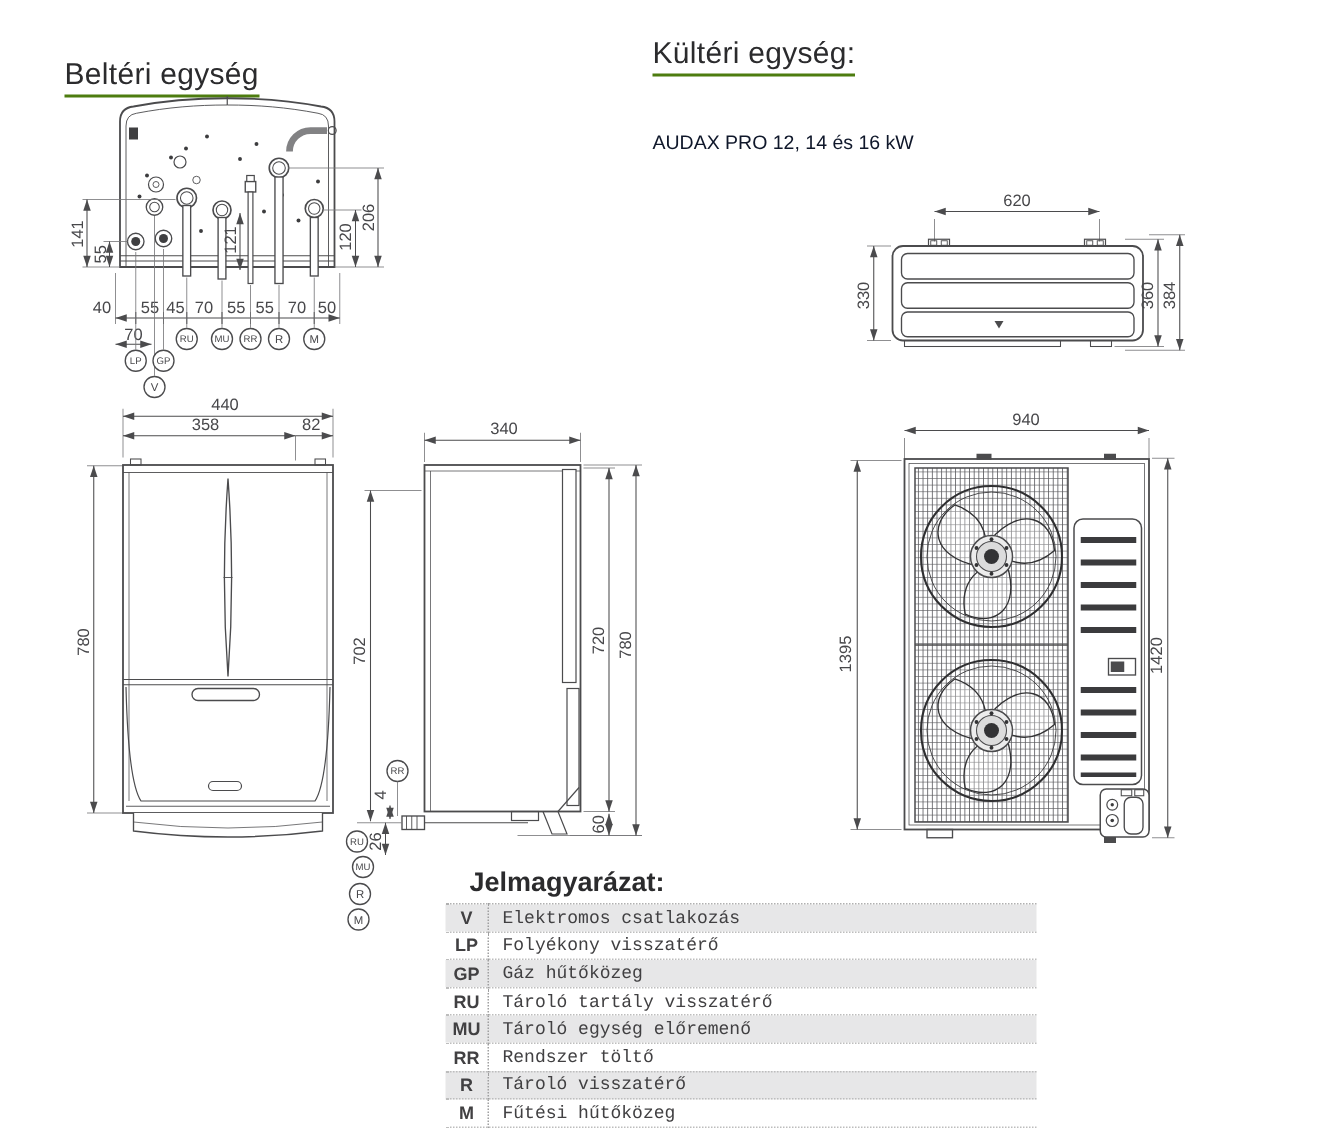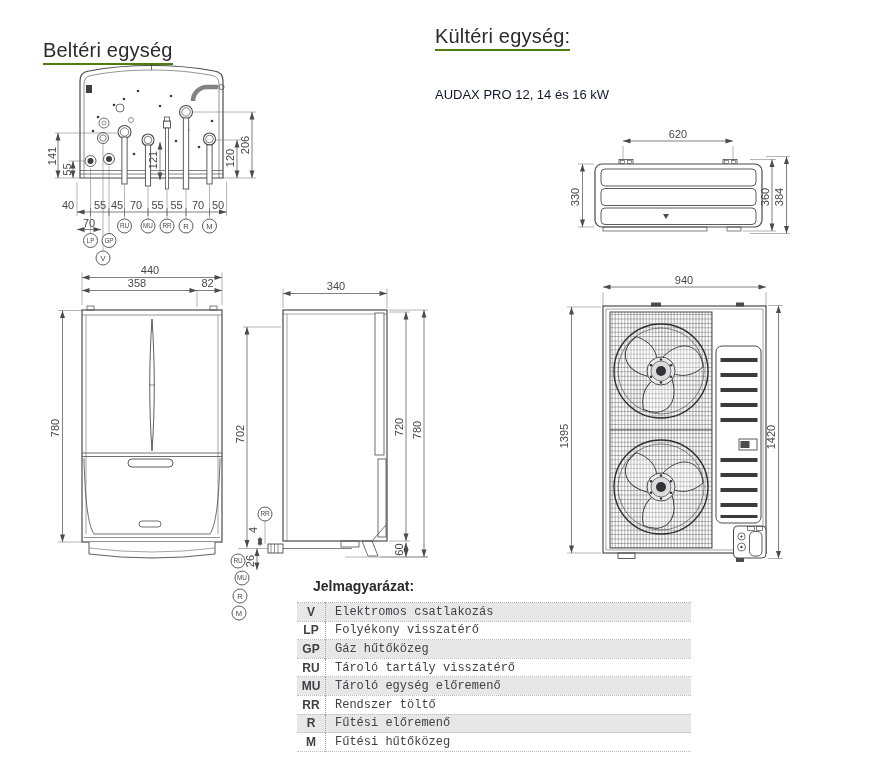--- a/index.html
+++ b/index.html
@@ -1,21 +1,21 @@
 <!DOCTYPE html>
 <html><head>
 <meta charset="utf-8">
 <style>
   html,body{margin:0;padding:0;background:#fff;}
   .canvas{position:relative;width:893px;height:761px;background:#ffffff;
           font-family:"Liberation Sans","DejaVu Sans",sans-serif;overflow:hidden;}
   .ttl{position:absolute;font-size:20px;color:#2b2b2d;letter-spacing:0.2px;}
   .ttl .u{border-bottom:2px solid #4d7c0f;padding-bottom:2px;}
   .model{position:absolute;font-size:13px;color:#0f172a;}
-  .legend-title{position:absolute;font-size:14px;font-weight:bold;color:#2b2b2d;}
+  .legend-title{position:absolute;font-size:18px;font-weight:bold;color:#2b2b2d;}
   table.legend{position:absolute;left:297px;top:602px;width:394px;border-collapse:collapse;
                font-size:12px;color:#414042;border-top:1px dotted #b0b0b0;border-bottom:1px dotted #b0b0b0;}
   table.legend tr{border-bottom:1px dotted #bdbdbd;}
   table.legend tr.alt{background:#e7e7e8;}
   table.legend td{height:17.6px;padding:0;vertical-align:middle;}
   table.legend td.k{width:28px;text-align:center;font-weight:bold;border-right:1px dotted #9f9fa0;}
   table.legend td.d{padding-left:9px;font-family:Liberation Mono, monospace;}
   svg{position:absolute;left:0;top:0;}
   svg text{font-family:"Liberation Sans","DejaVu Sans",sans-serif;stroke:none;}
   svg text.dt{font-size:11px;fill:#48484b;}
@@ -426,21 +426,21 @@
       <tr class="alt">
         <td class="k">MU</td>
         <td class="d">Tároló egység előremenő</td>
       </tr>
       <tr>
         <td class="k">RR</td>
         <td class="d">Rendszer töltő</td>
       </tr>
       <tr class="alt">
         <td class="k">R</td>
-        <td class="d">Fűtési előremenő</td>
+        <td class="d">Tároló visszatérő</td>
       </tr>
       <tr>
         <td class="k">M</td>
         <td class="d">Fűtési hűtőközeg</td>
       </tr>
     </tbody>
   </table>
 
 </div>
 

